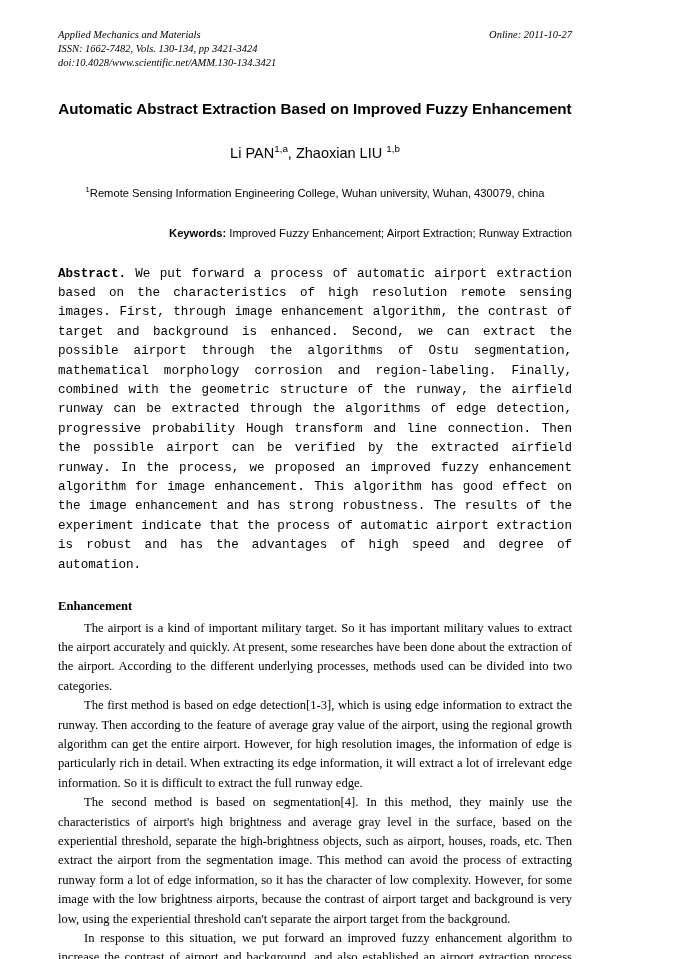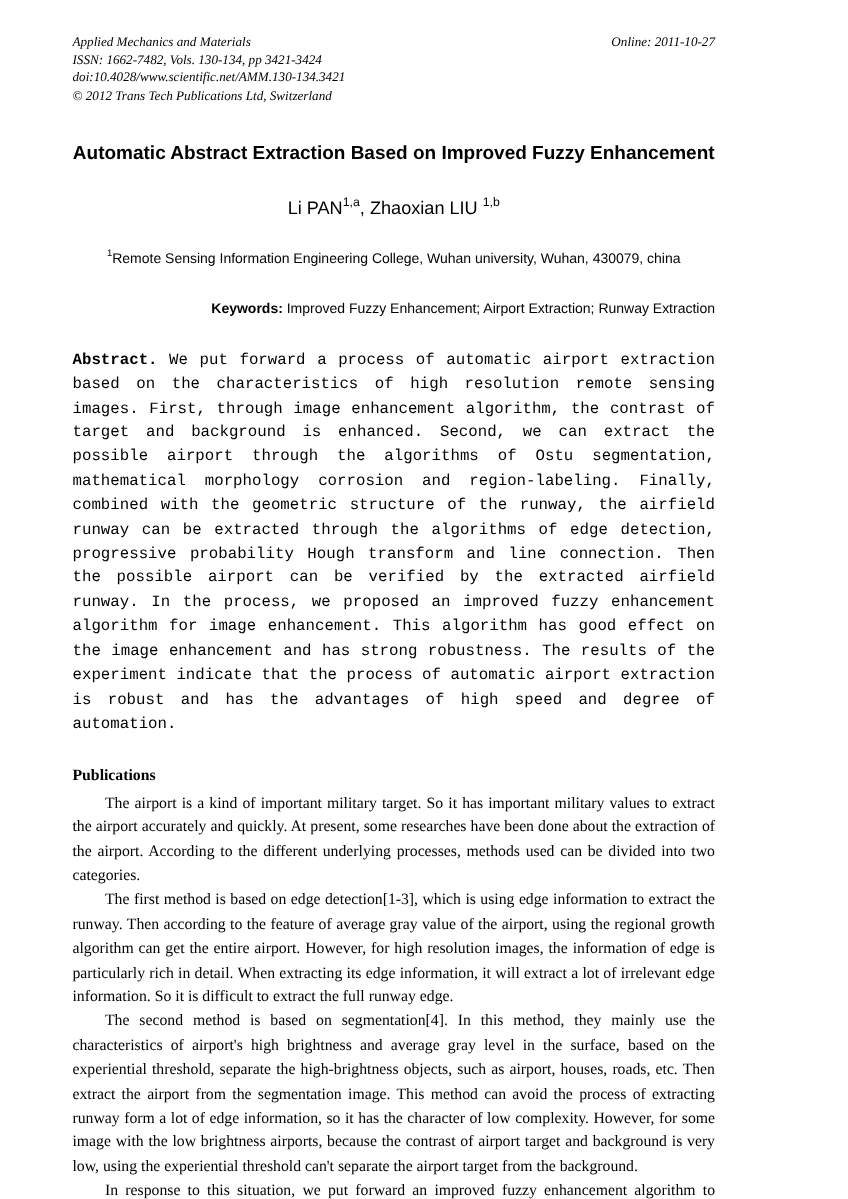--- a/index.html
+++ b/index.html
@@ -113,21 +113,20 @@
 </head>
 <body>
 
 <div class="page">
 
   <div class="header">
     <div class="header-lines">
       <div>Applied Mechanics and Materials</div>
       <div>ISSN: 1662-7482, Vols. 130-134, pp 3421-3424</div>
       <div>doi:10.4028/www.scientific.net/AMM.130-134.3421</div>
-      <div>© 2012 Trans Tech Publications Ltd, Switzerland</div>
     </div>
     <div class="header-right">Online: 2011-10-27</div>
   </div>
 
   <div class="title">Automatic Abstract Extraction Based on Improved Fuzzy Enhancement</div>
 
   <div class="authors">
     <span>Li PAN</span><sup>1,a</sup><span>, </span><span>Zhaoxian LIU</span> <sup>1,b</sup>
   </div>
 
@@ -137,20 +136,20 @@
 
 
   <div class="keywords">
     <span class="kw-label">Keywords:</span><span> Improved Fuzzy Enhancement; Airport Extraction; Runway Extraction</span>
   </div>
 
   <div class="abstract">
     <span class="ab-label">Abstract.</span><span> We put forward a process of automatic airport extraction based on the characteristics of high resolution remote sensing images. First, through image enhancement algorithm, the contrast of target and background is enhanced. Second, we can extract the possible airport through the algorithms of Ostu segmentation, mathematical morphology corrosion and region-labeling. Finally, combined with the geometric structure of the runway, the airfield runway can be extracted through the algorithms of edge detection, progressive probability Hough transform and line connection. Then the possible airport can be verified by the extracted airfield runway. In the process, we proposed an improved fuzzy enhancement algorithm for image enhancement. This algorithm has good effect on the image enhancement and has strong robustness. The results of the experiment indicate that the process of automatic airport extraction is robust and has the advantages of high speed and degree of automation.</span>
   </div>
 
-  <div class="section-head">Publications</div>
+  <div class="section-head">Enhancement</div>
 
   <p class="body-para first">The airport is a kind of important military target. So it has important military values to extract the airport accurately and quickly. At present, some researches have been done about the extraction of the airport. According to the different underlying processes, methods used can be divided into two categories.</p>
   <p class="body-para">The first method is based on edge detection[1-3], which is using edge information to extract the runway. Then according to the feature of average gray value of the airport, using the regional growth algorithm can get the entire airport. However, for high resolution images, the information of edge is particularly rich in detail. When extracting its edge information, it will extract a lot of irrelevant edge information. So it is difficult to extract the full runway edge.</p>
   <p class="body-para">The second method is based on segmentation[4]. In this method, they mainly use the characteristics of airport's high brightness and average gray level in the surface, based on the experiential threshold, separate the high-brightness objects, such as airport, houses, roads, etc. Then extract the airport from the segmentation image. This method can avoid the process of extracting runway form a lot of edge information, so it has the character of low complexity. However, for some image with the low brightness airports, because the contrast of airport target and background is very low, using the experiential threshold can't separate the airport target from the background.</p>
   <p class="body-para">In response to this situation, we put forward an improved fuzzy enhancement algorithm to increase the contrast of airport and background, and also established an airport extraction process based on segmentation. The experiment indicate that the process is more robust, automatic and faster than traditional process, especially when extracting low brightness airport.</p>
 
 </div>
 
 </body></html>

